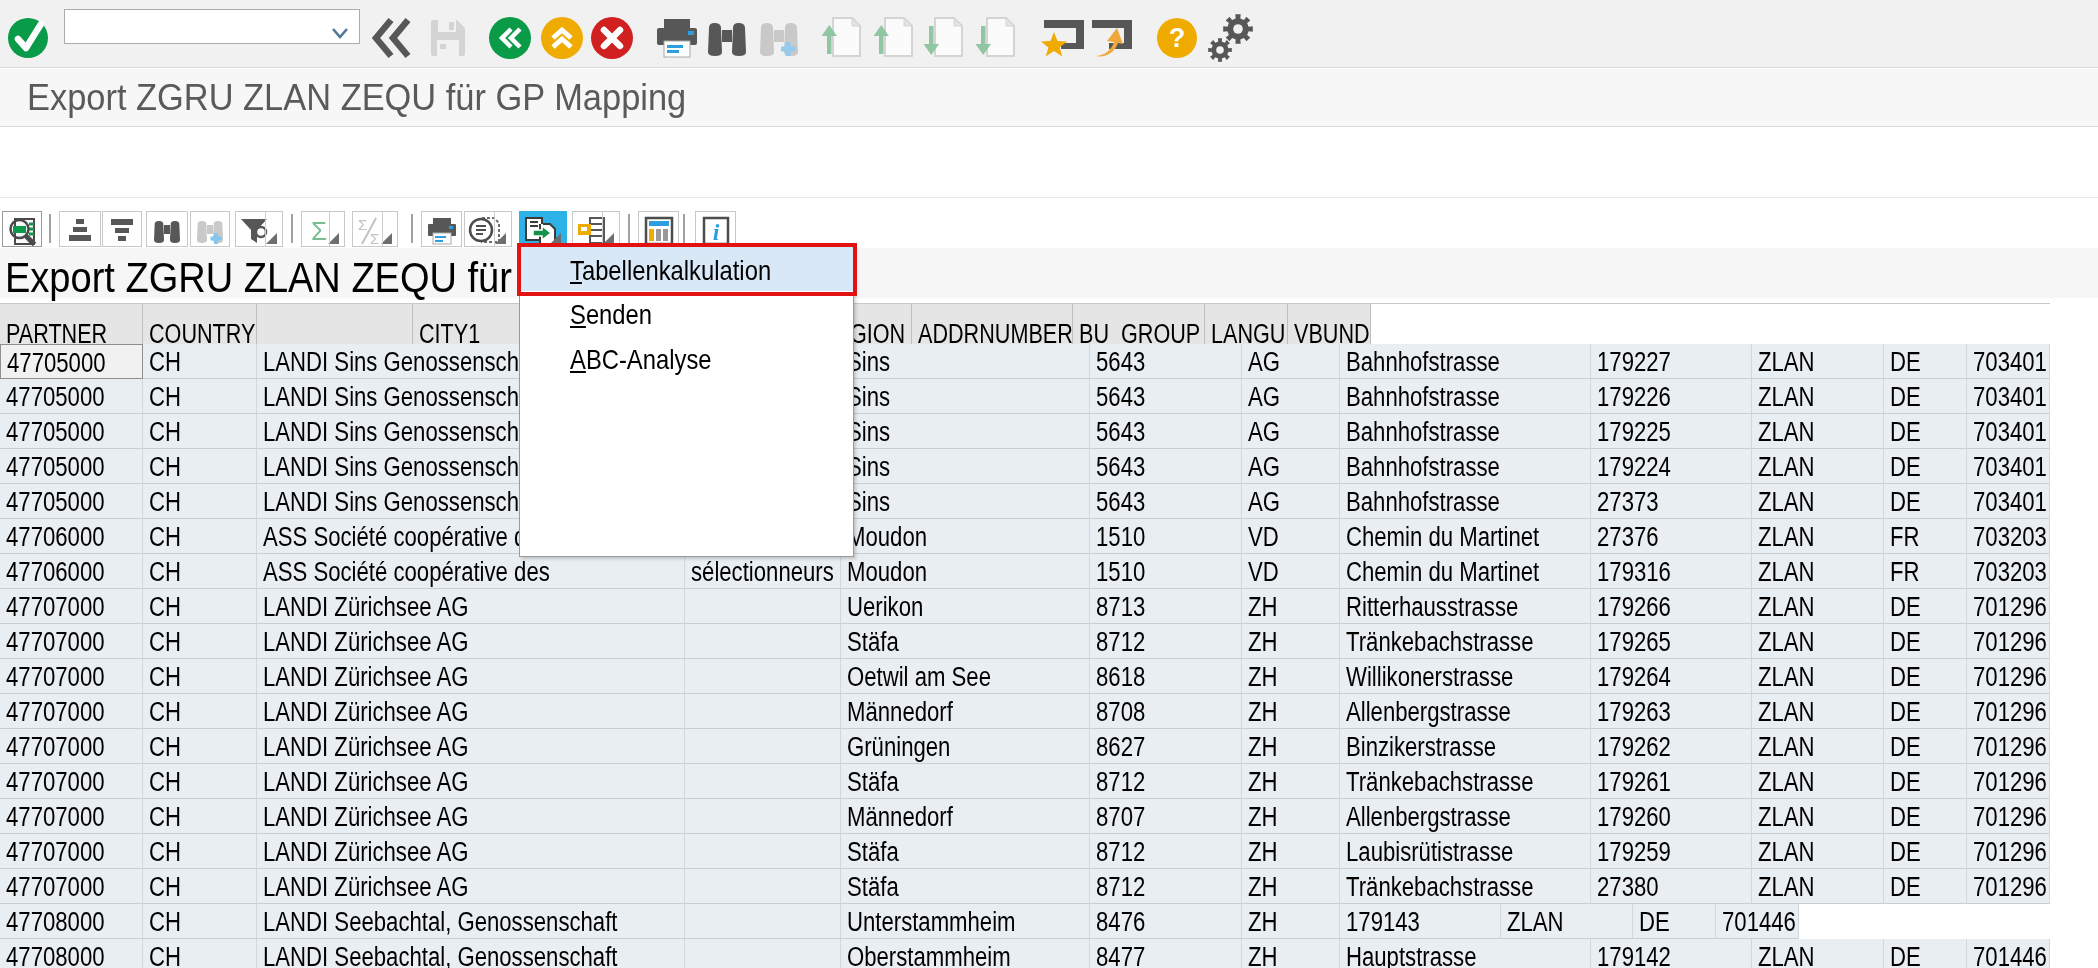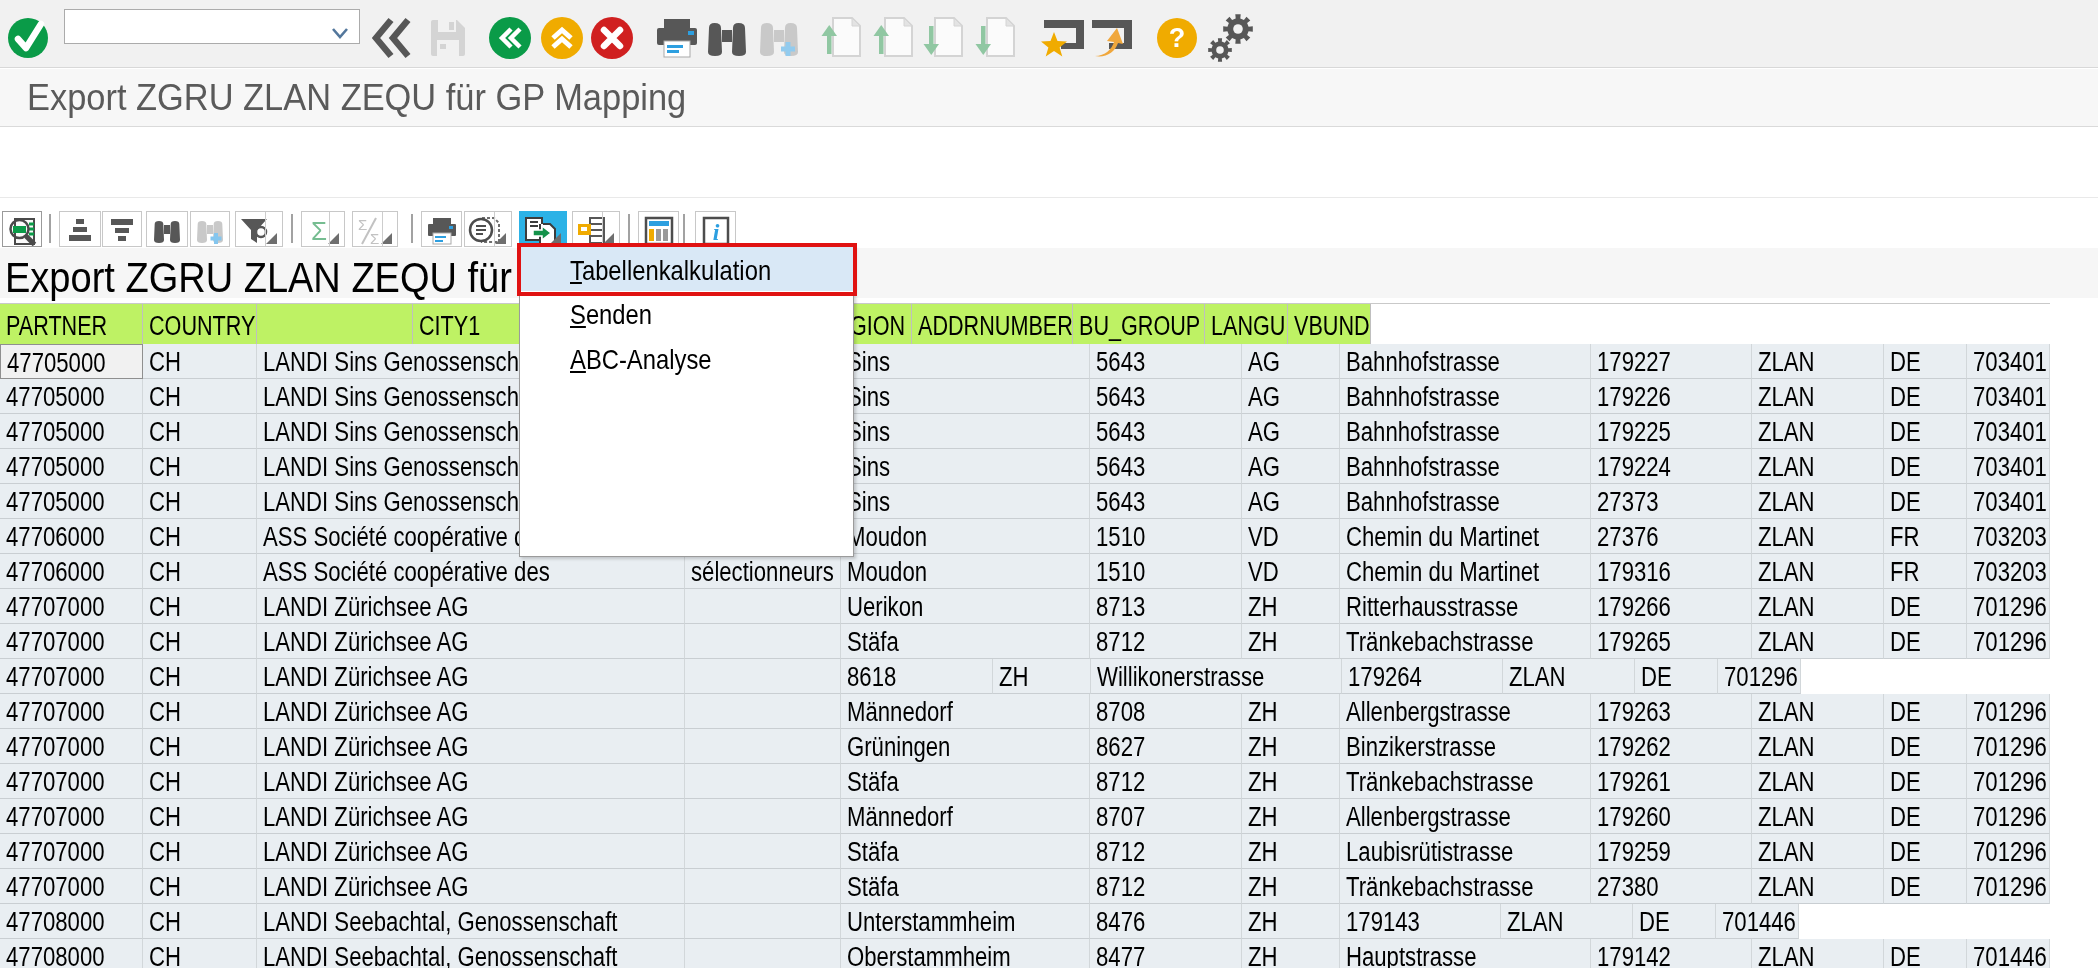--- a/index.html
+++ b/index.html
@@ -4,21 +4,21 @@
 html,body{width:2098px;height:968px;overflow:hidden;background:#fff;font-family:"Liberation Sans",sans-serif}
 .abs{position:absolute}
 #topbar{position:absolute;left:0;top:0;width:2098px;height:68px;background:#f1f1f1;border-bottom:1px solid #d8d8d8}
 #titleband{position:absolute;left:0;top:69px;width:2098px;height:58px;background:#f7f7f7;border-bottom:1px solid #dadada}
 #title{position:absolute;left:27px;top:11px;font-size:36px;line-height:36px;color:#5a5a5a;white-space:nowrap;transform:scaleX(.956);transform-origin:0 50%}
 #alvtitleband{position:absolute;left:0;top:248px;width:2098px;height:50px;background:#f6f6f6}
 #alvtitle{position:absolute;left:5px;top:9px;font-size:42px;line-height:42px;color:#000;white-space:nowrap;transform:scaleX(.905);transform-origin:0 50%}
 .abtn{height:36px;border:1px solid #c8c8c8;text-align:center}
 #grid{position:absolute;left:0;top:303px;width:2050px;height:665px;overflow:hidden}
 .hrow{display:flex;height:41px;border-top:1px solid #c9c9c9}
-.hc{height:41px;background:#bef264;border-right:1px solid #bfbfbf;border-bottom:1px solid #b5b5b5;padding:9px 0 0 6px;font-size:27px;line-height:27px;overflow:hidden;flex:none;white-space:nowrap}
+.hc{height:41px;background:#e5e5e5;border-right:1px solid #bfbfbf;border-bottom:1px solid #b5b5b5;padding:17px 0 0 6px;font-size:27px;line-height:27px;overflow:hidden;flex:none;white-space:nowrap}
 .row{display:flex;height:35px}
 .c{height:35px;background:#e9eef2;border-right:1px solid #d2d7da;border-bottom:1px solid #c9ced2;padding:5px 0 0 6px;font-size:27px;line-height:27px;overflow:hidden;flex:none;white-space:nowrap}
 .c.cur{background:#f1f1f1;border:1px solid #8f8f8f}
 .t{display:inline-block;transform:scaleX(.82);transform-origin:0 50%;white-space:nowrap}
 .hc .t{transform:scaleX(.8)}
 .mi .t{transform:scaleX(.85)}
 #menu{position:absolute;left:519px;top:246px;width:335px;height:311px;background:#fff;border:1px solid #9b9b9b;box-shadow:2px 2px 3px rgba(0,0,0,.18)}
 .mi{height:44.43px;padding:10px 0 0 50px;font-size:28px;line-height:28px;white-space:nowrap}
 .mi.sel{background:#d9e8f6}
 #redbox{position:absolute;left:517px;top:243px;width:340px;height:53px;border:4px solid #e01212;pointer-events:none}
@@ -351,20 +351,21 @@
       <div class="c" style="width:161px"><span class="t">179265</span></div>
       <div class="c" style="width:132px"><span class="t">ZLAN</span></div>
       <div class="c" style="width:83px"><span class="t">DE</span></div>
       <div class="c" style="width:83px"><span class="t">701296</span></div>
     </div>
 <div class="row">
       <div class="c" style="width:143px"><span class="t">47707000</span></div>
       <div class="c" style="width:114px"><span class="t">CH</span></div>
       <div class="c" style="width:428px"><span class="t">LANDI Zürichsee AG</span></div>
       <div class="c" style="width:156px"><span class="t"></span></div>
+      <div class="c" style="width:249px"><span class="t">Oetwil am See</span></div>
       <div class="c" style="width:152px"><span class="t">8618</span></div>
       <div class="c" style="width:98px"><span class="t">ZH</span></div>
       <div class="c" style="width:251px"><span class="t">Willikonerstrasse</span></div>
       <div class="c" style="width:161px"><span class="t">179264</span></div>
       <div class="c" style="width:132px"><span class="t">ZLAN</span></div>
       <div class="c" style="width:83px"><span class="t">DE</span></div>
       <div class="c" style="width:83px"><span class="t">701296</span></div>
     </div>
 <div class="row">
       <div class="c" style="width:143px"><span class="t">47707000</span></div>

